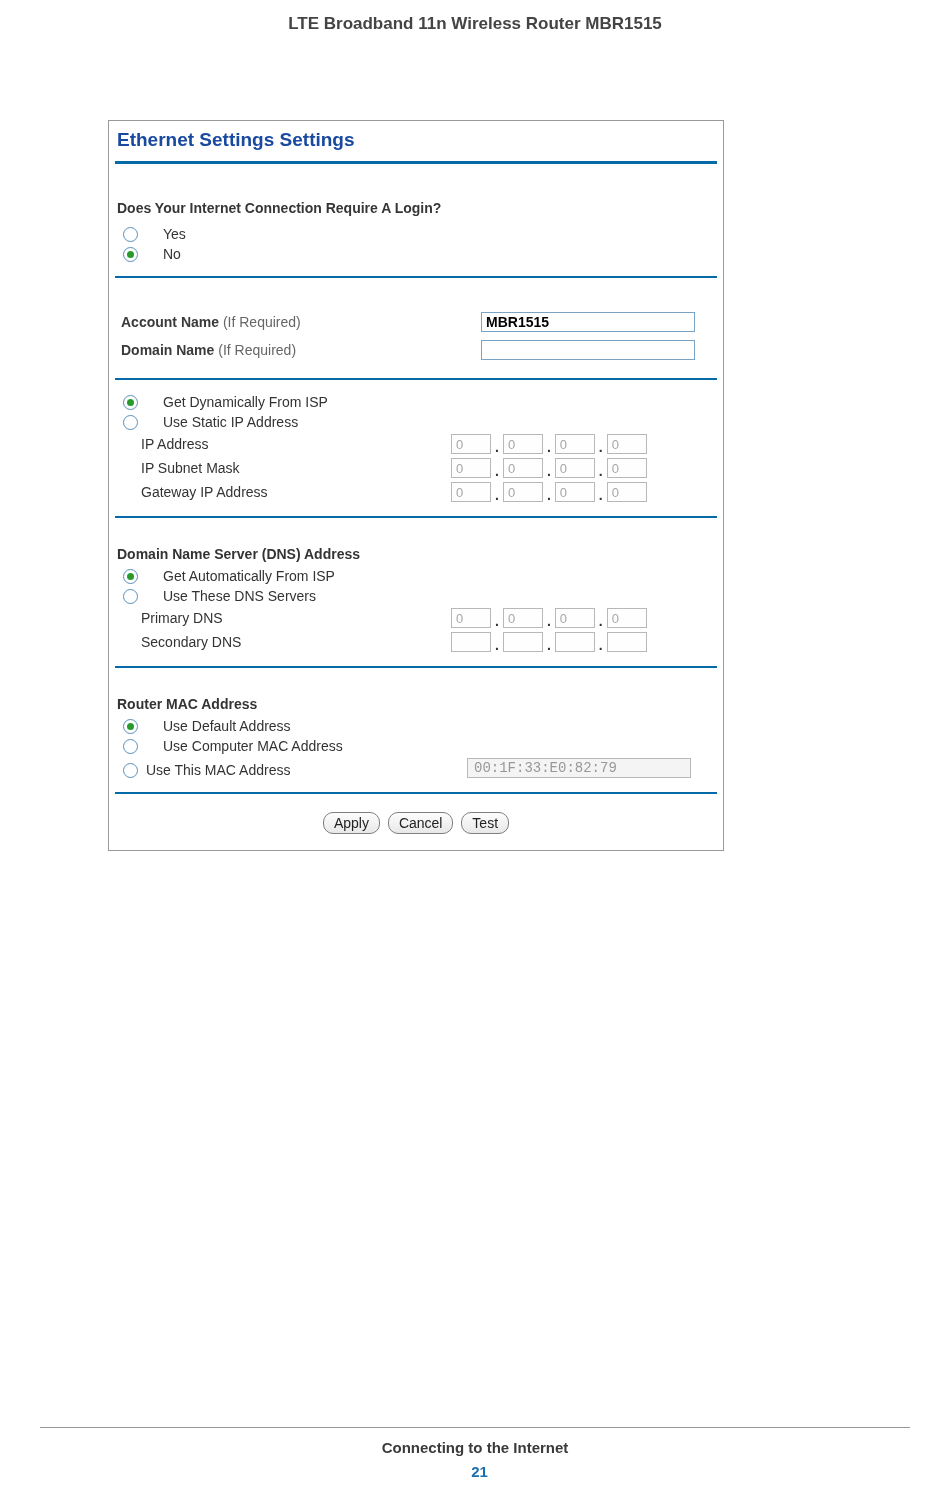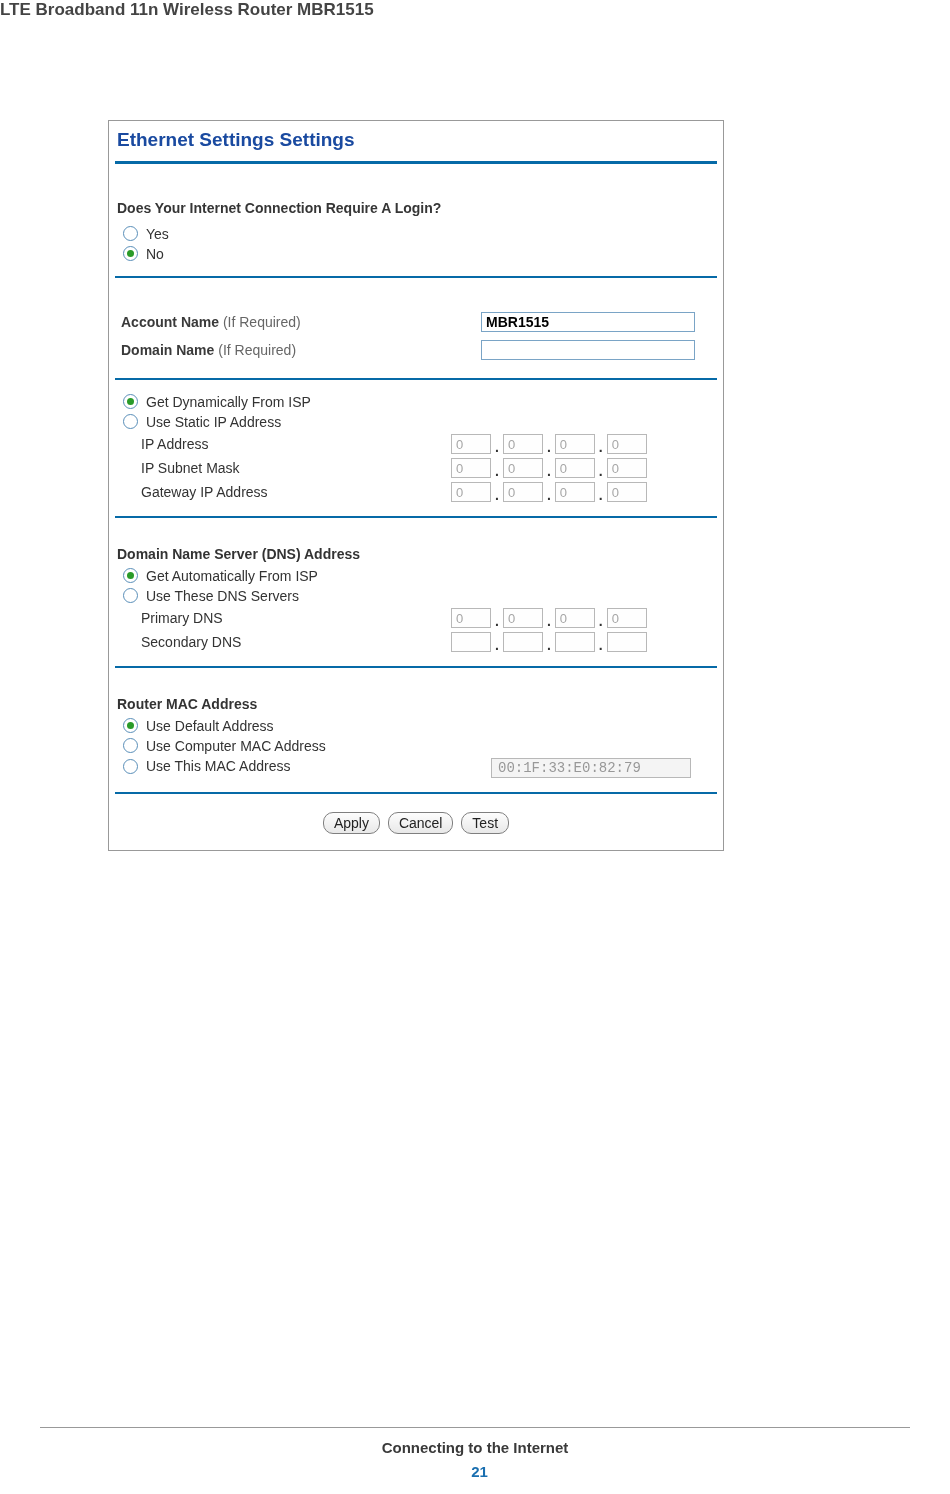--- a/index.html
+++ b/index.html
@@ -9,25 +9,25 @@
     font-family: Arial, Helvetica, sans-serif;
     color: #222;
   }
   .page {
     width: 950px;
     height: 1494px;
     position: relative;
     box-sizing: border-box;
   }
   .doc-header {
-    text-align: left;
+    text-align: center;
     font-weight: bold;
     font-size: 17px;
     color: #444;
-    padding-top: 0;
+    padding-top: 14px;
   }
   .panel {
     position: absolute;
     left: 108px;
     top: 120px;
     width: 614px;
     border: 1px solid #999;
     background: #fff;
     font-size: 14px;
     color: #333;
@@ -56,22 +56,22 @@
     margin: 28px 0 10px 0;
     color: #363636;
   }
   .sub-head {
     font-weight: bold;
     margin: 18px 0 6px 0;
     color: #333;
   }
   .opt-row {
     display: flex;
-    align-items: flex-start;
-    gap: 8px;
+    align-items: flex-end;
+    gap: 25px;
     margin: 4px 0 4px 6px;
   }
   .radio {
     width: 13px;
     height: 13px;
     border: 1px solid #5a8fb9;
     border-radius: 50%;
     display: inline-flex;
     align-items: center;
     justify-content: center;
@@ -136,21 +136,21 @@
     color: #fff;
   }
   .dot-sep {
     font-weight: bold;
     color: #333;
     padding: 0 1px;
     position: relative;
     top: 3px;
   }
   .mac-input {
-    width: 200px;
+    width: 224px;
     height: 20px;
     border: 1px solid #b8b8b8;
     background: #f4f4f4;
     color: #989898;
     font-family: "Courier New", monospace;
     font-size: 14px;
     padding: 1px 6px;
     box-sizing: border-box;
   }
   .button-row {

